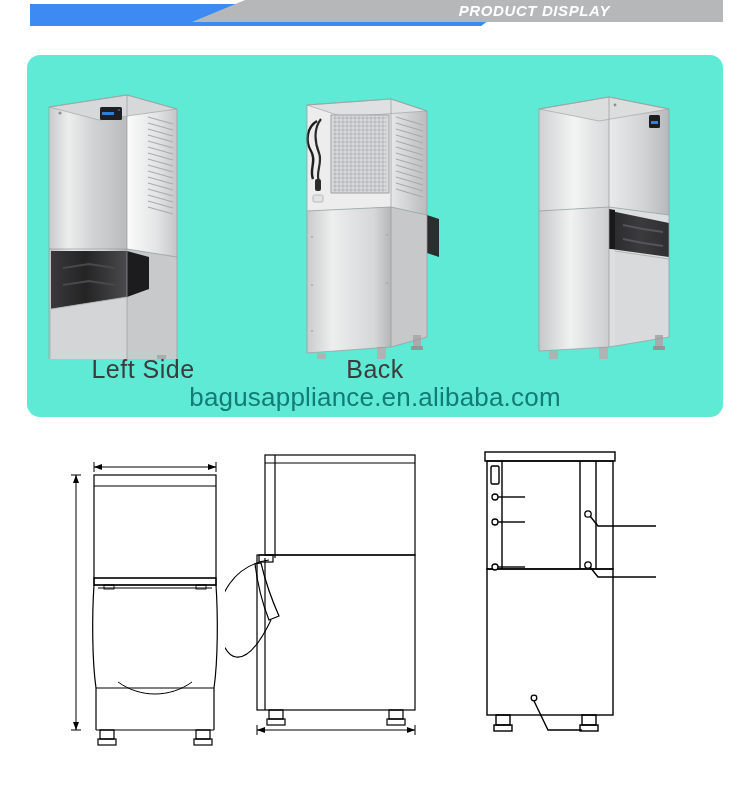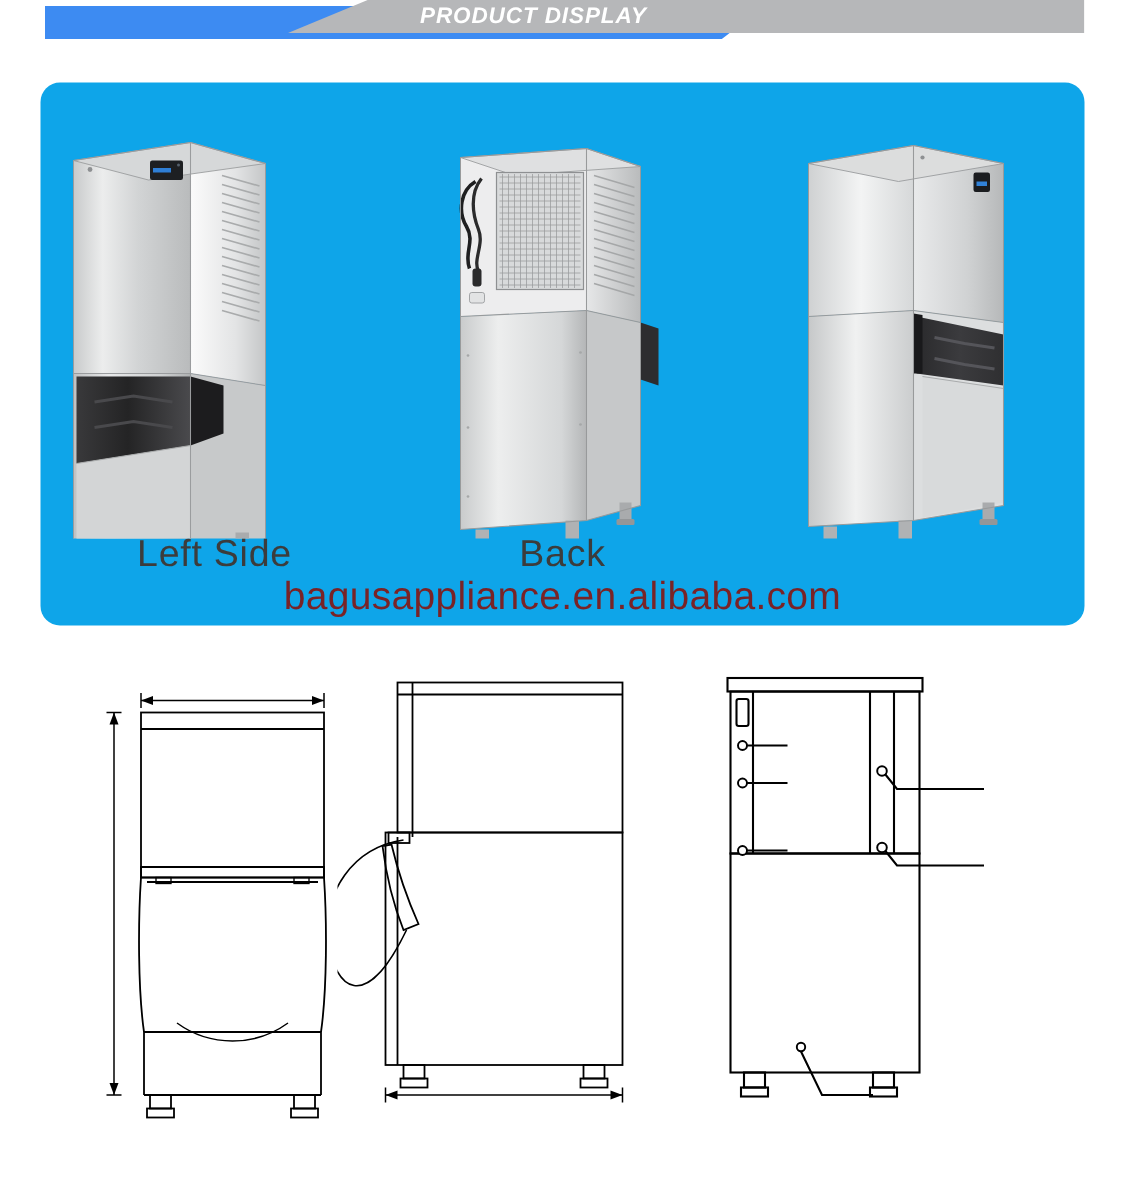--- a/index.html
+++ b/index.html
@@ -9,33 +9,33 @@
   
   .banner{position:absolute;left:0;top:0;width:750px;height:40px;}
   .banner-blue{position:absolute;left:30px;top:4px;width:480px;height:22px;
                background:#3d8bf2;
                clip-path:polygon(0 0,100% 0,94% 100%,0 100%);}
   .banner-gray{position:absolute;left:192px;top:0px;width:531px;height:22px;
                background:#b6b7b9;
                clip-path:polygon(10% 0,100% 0,100% 100%,0 100%);}
   .banner-title{position:absolute;left:280px;top:2px;width:330px;height:18px;
                 line-height:18px;color:#ffffff;font-size:15px;font-weight:bold;
-                letter-spacing:.6px;text-align:left;font-style:italic;}
+                letter-spacing:.6px;text-align:right;font-style:italic;}
 
   
   .photo-panel{position:absolute;left:27px;top:55px;width:696px;height:362px;
-               background:#0ea5e9;border-radius:13px;}
+               background:#5eead4;border-radius:13px;}
   .photo-cell{position:absolute;top:14px;width:232px;height:290px;}
   .cell-1{left:0px;}   .cell-2{left:232px;} .cell-3{left:464px;}
   .caption{position:absolute;top:300px;width:232px;text-align:center;
            font-size:25px;color:#3c3c3c;letter-spacing:.5px;}
   .cap-1{left:0px;} .cap-2{left:232px;} .cap-3{left:464px;}
 
   .watermark{position:absolute;left:27px;top:382px;width:696px;
-             text-align:center;font-size:26px;color:#7f1d1d;
+             text-align:center;font-size:26px;color:#0f766e;
              letter-spacing:.2px;opacity:.95;}
 
   
   .drawings{position:absolute;left:0;top:430px;width:750px;height:359px;}
 </style>
 </head>
 <body>
 
 <div class="banner">
   <div class="banner-blue"></div>

